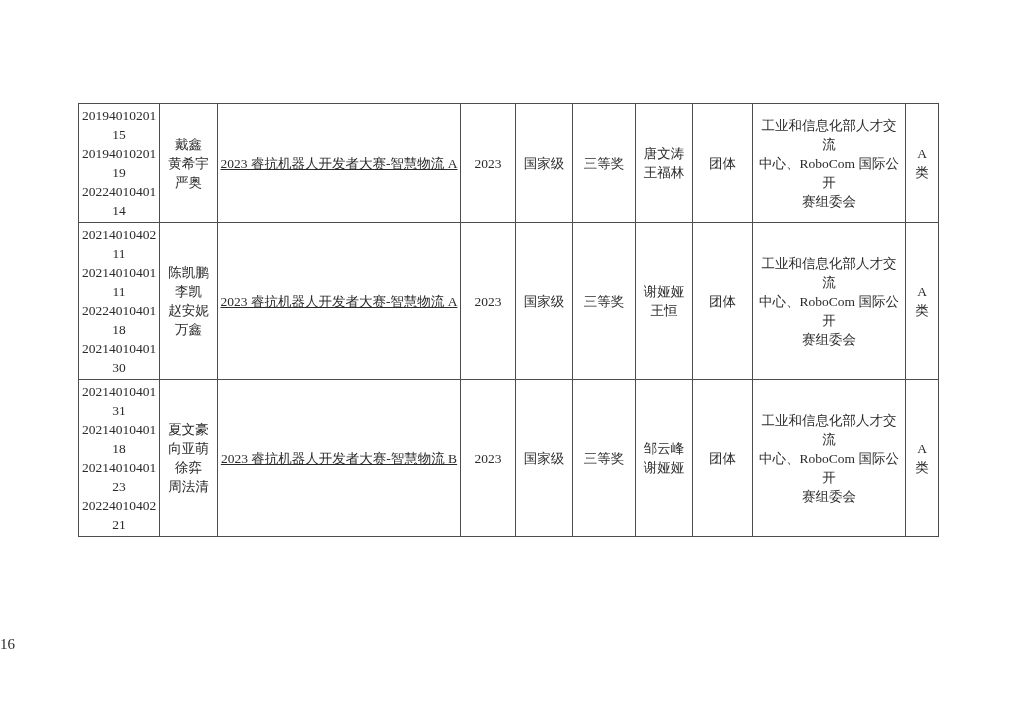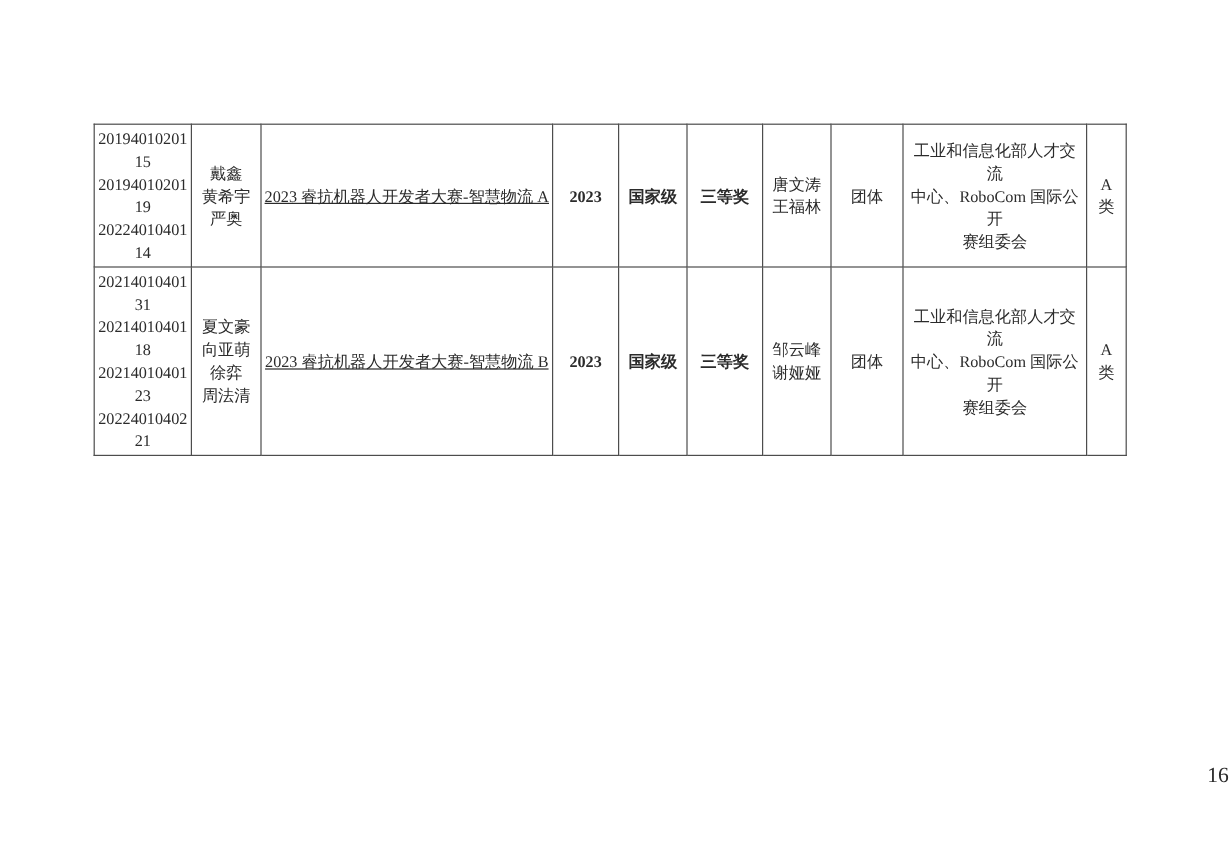--- a/index.html
+++ b/index.html
@@ -42,41 +42,40 @@
     font-size: 14px;
     line-height: 20px;
   }
   td.competition {
     font-size: 13px;
     white-space: nowrap;
     text-decoration: underline;
   }
   td.year, td.level, td.award {
     font-size: 13.5px;
-    font-weight: bold;
   }
   td.organizer {
     text-align: left;
     padding-left: 8px;
     padding-right: 3px;
     font-size: 13px;
     line-height: 21px;
     white-space: pre;
   }
   tr.r1 { height: 115px; }
   tr.r2 { height: 153px; }
   tr.r3 { height: 152px; }
   tr.r4 { height: 93px; }
   .page-number {
     position: absolute;
     left: 0;
     top: 636px;
     width: 1024px;
-    text-align: right;
-    font-size: 18px;
+    text-align: left;
+    font-size: 15px;
     color: #2b2b2b;
   }
 </style>
 </head>
 <body>
 
 <div class="page">
 
   <table class="awards">
     <colgroup>
@@ -108,20 +107,46 @@
         <td class="award">三等奖</td>
         <td class="instructors">唐文涛
 王福林</td>
         <td class="team">团体</td>
         <td class="organizer">工业和信息化部人才交流
 中心、RoboCom 国际公开
 赛组委会</td>
         <td class="category">A
 类</td>
       </tr>
+      <tr class="r2">
+        <td class="ids">20214010402
+11
+20214010401
+11
+20224010401
+18
+20214010401
+30</td>
+        <td class="names">陈凯鹏
+李凯
+赵安妮
+万鑫</td>
+        <td class="competition">2023 睿抗机器人开发者大赛-智慧物流 A</td>
+        <td class="year">2023</td>
+        <td class="level">国家级</td>
+        <td class="award">三等奖</td>
+        <td class="instructors">谢娅娅
+王恒</td>
+        <td class="team">团体</td>
+        <td class="organizer">工业和信息化部人才交流
+中心、RoboCom 国际公开
+赛组委会</td>
+        <td class="category">A
+类</td>
+      </tr>
       <tr class="r3">
         <td class="ids">20214010401
 31
 20214010401
 18
 20214010401
 23
 20224010402
 21</td>
         <td class="names">夏文豪

